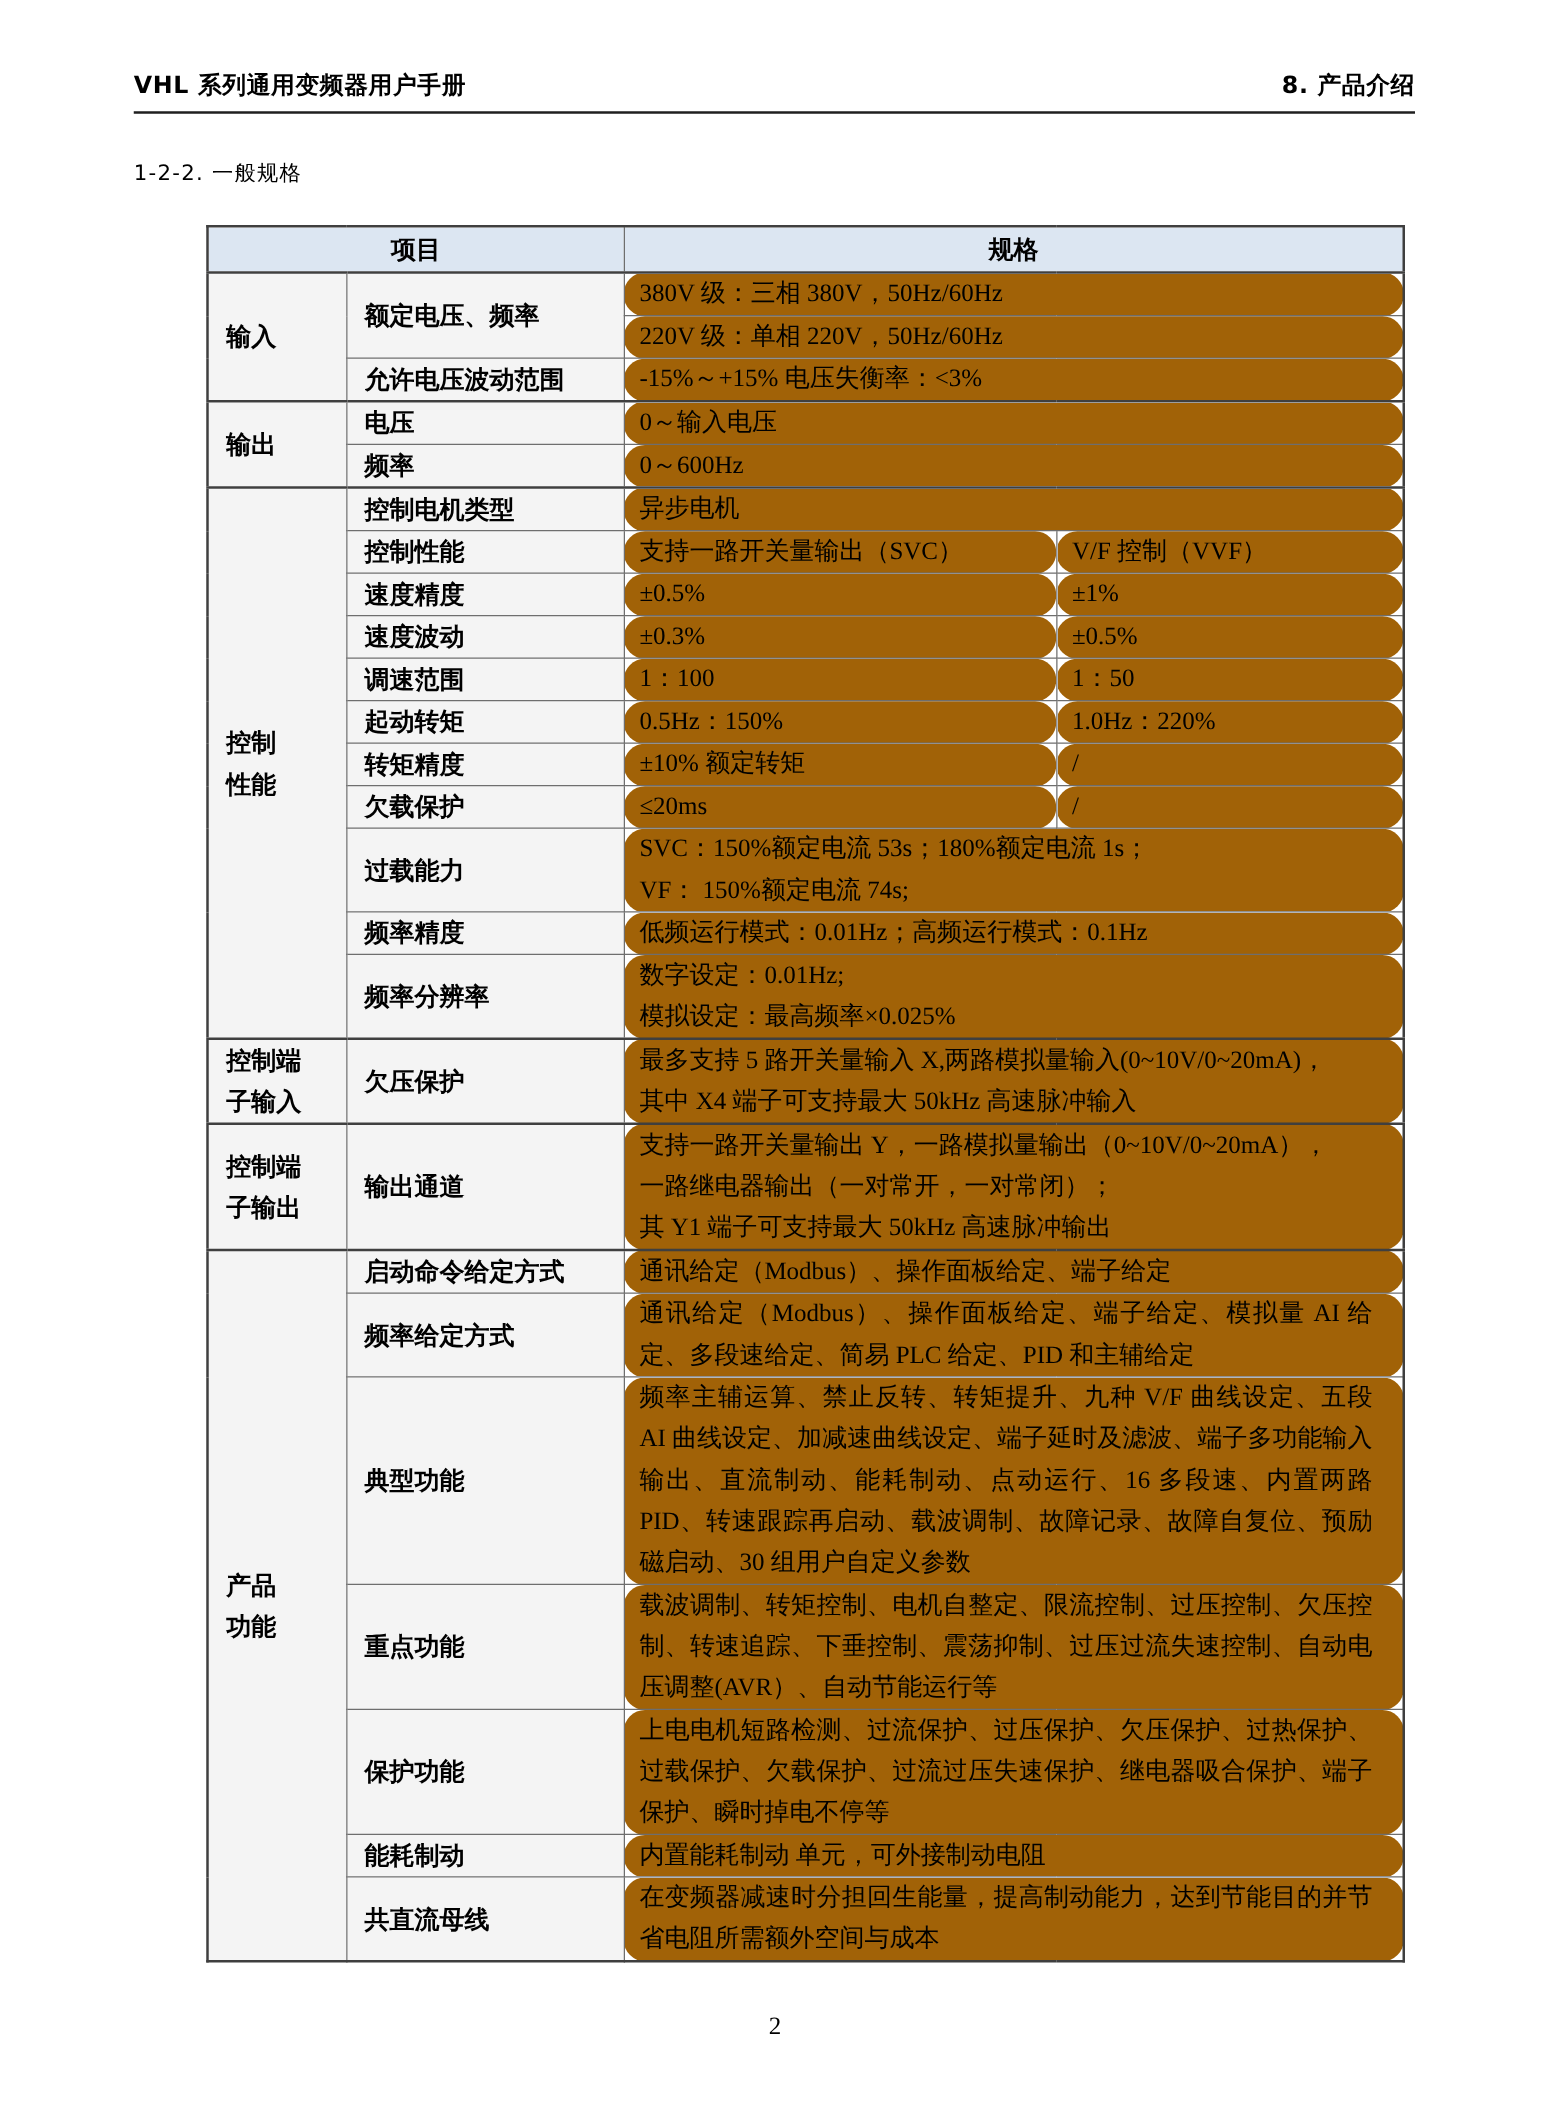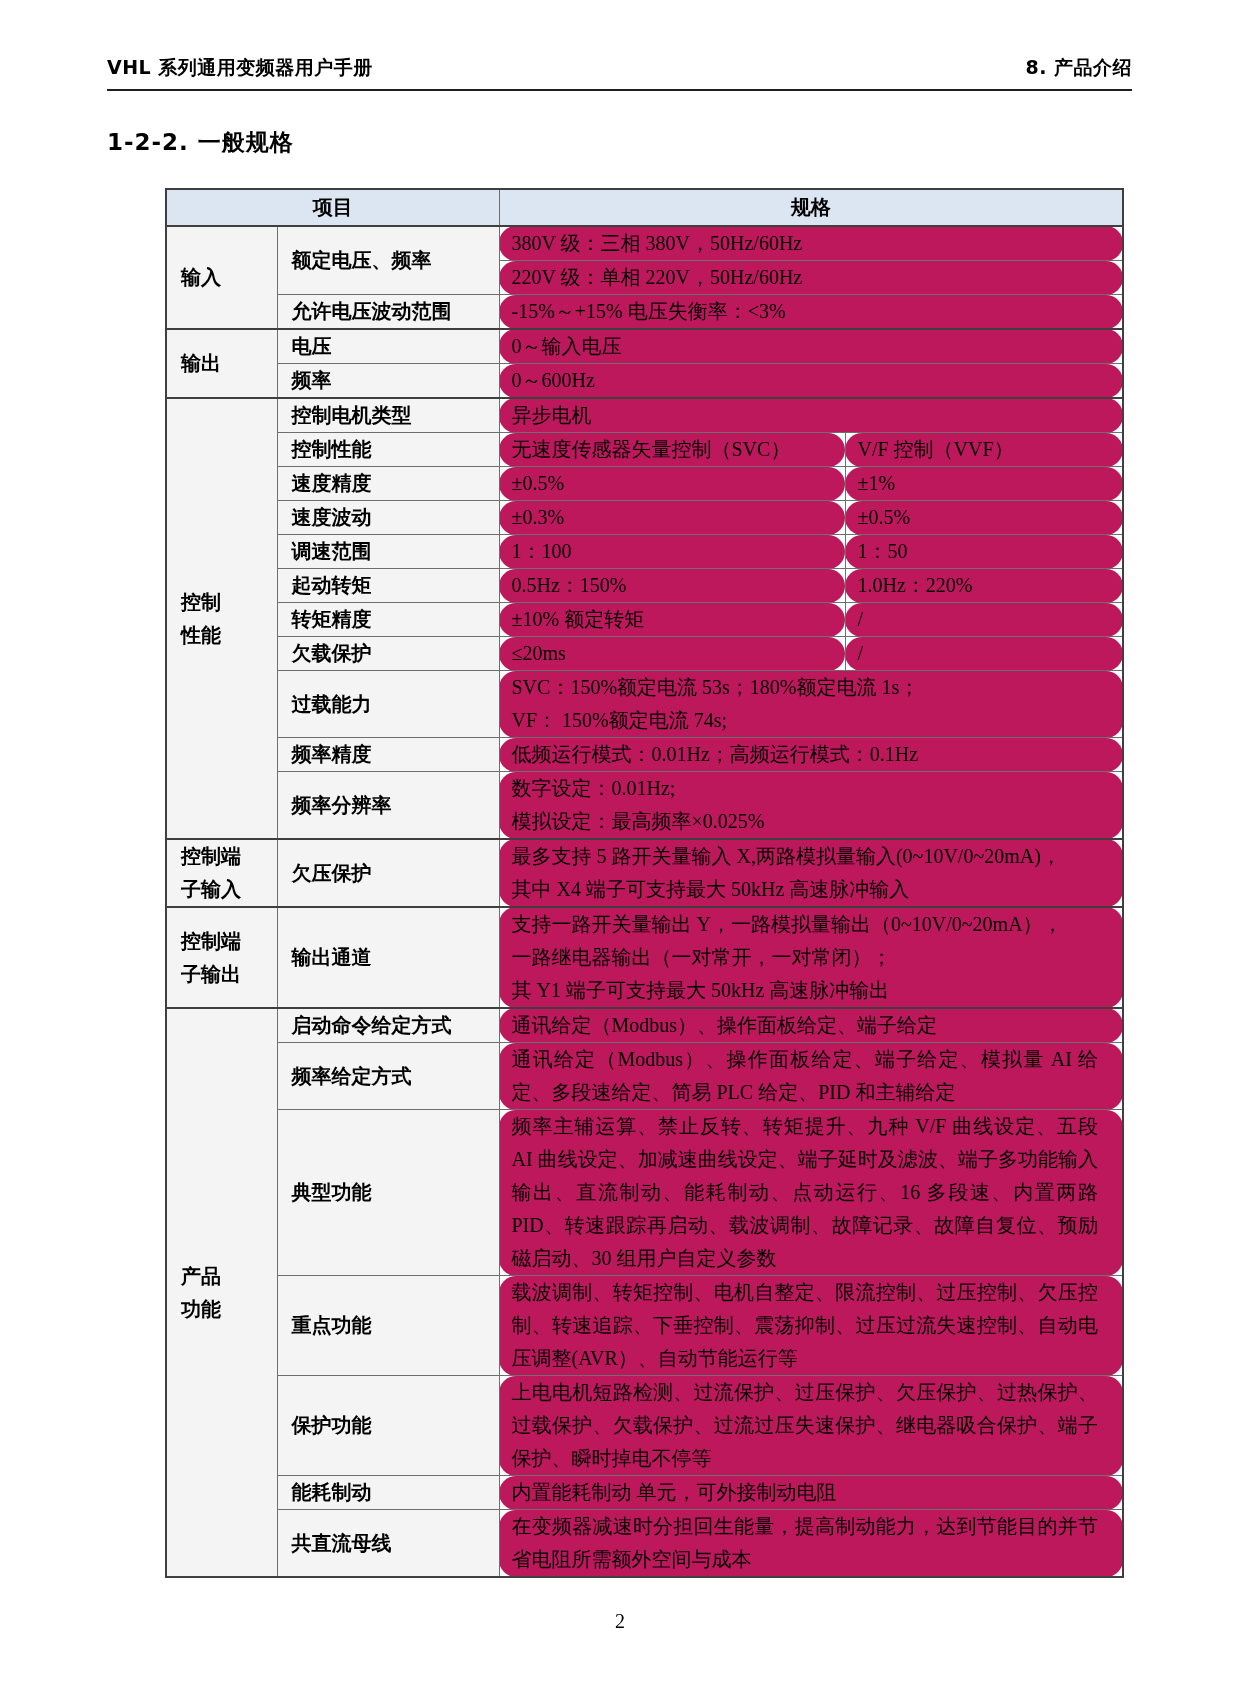--- a/index.html
+++ b/index.html
@@ -13,21 +13,21 @@
     margin:15px 108px 0 107px;
     padding:40px 0 8px 0;
     display:flex; justify-content:space-between; align-items:flex-end;
     border-bottom:2px solid #1f1f1f;
     font-family:"DejaVu Sans","Liberation Sans",sans-serif;
     font-size:19px; font-weight:bold; letter-spacing:0.5px;
   }
   .section-title {
     margin:36px 0 0 107px;
     font-family:"DejaVu Sans","Liberation Sans",sans-serif;
-    font-size:23px; font-weight:bold; letter-spacing:1px;
+    font-size:17px; font-weight:normal; letter-spacing:1px;
   }
   table.spec-table {
     margin:30px 0 0 165px;
     border-collapse:collapse;
     table-layout:fixed;
     width:957px;
     border:2px solid #3f3f3f;
   }
   .spec-table th, .spec-table td {
     border:1px solid #6e6e6e;
@@ -45,21 +45,21 @@
     margin-top:24px;
   }
   td.group, td.item {
     background:#f4f4f4;
     font-family:"DejaVu Sans","Liberation Sans",sans-serif;
     font-weight:bold;
     padding:0 6px 0 14px;
     white-space:pre-line;
   }
   td.spec {
-    background:#be185d;
+    background:#a16207;
     padding:0 24px 0 12px;
     white-space:pre-line;
     text-align:left;
     border-radius:17px;
   }
   td.spec.long { white-space:normal; text-align:justify; }
   .page-number {
     position:absolute; left:0; right:0; bottom:50px;
     text-align:center; font-size:20px;
   }
@@ -112,21 +112,21 @@
   </tr>
 
   <tr class="gs">
     <td class="group" rowspan="11">控制
 性能</td>
     <td class="item">控制电机类型</td>
     <td class="spec" colspan="2">异步电机</td>
   </tr>
   <tr>
     <td class="item">控制性能</td>
-    <td class="spec">无速度传感器矢量控制（SVC）</td>
+    <td class="spec">支持一路开关量输出（SVC）</td>
     <td class="spec">V/F 控制（VVF）</td>
   </tr>
   <tr>
     <td class="item">速度精度</td>
     <td class="spec">±0.5%</td>
     <td class="spec">±1%</td>
   </tr>
   <tr>
     <td class="item">速度波动</td>
     <td class="spec">±0.3%</td>

